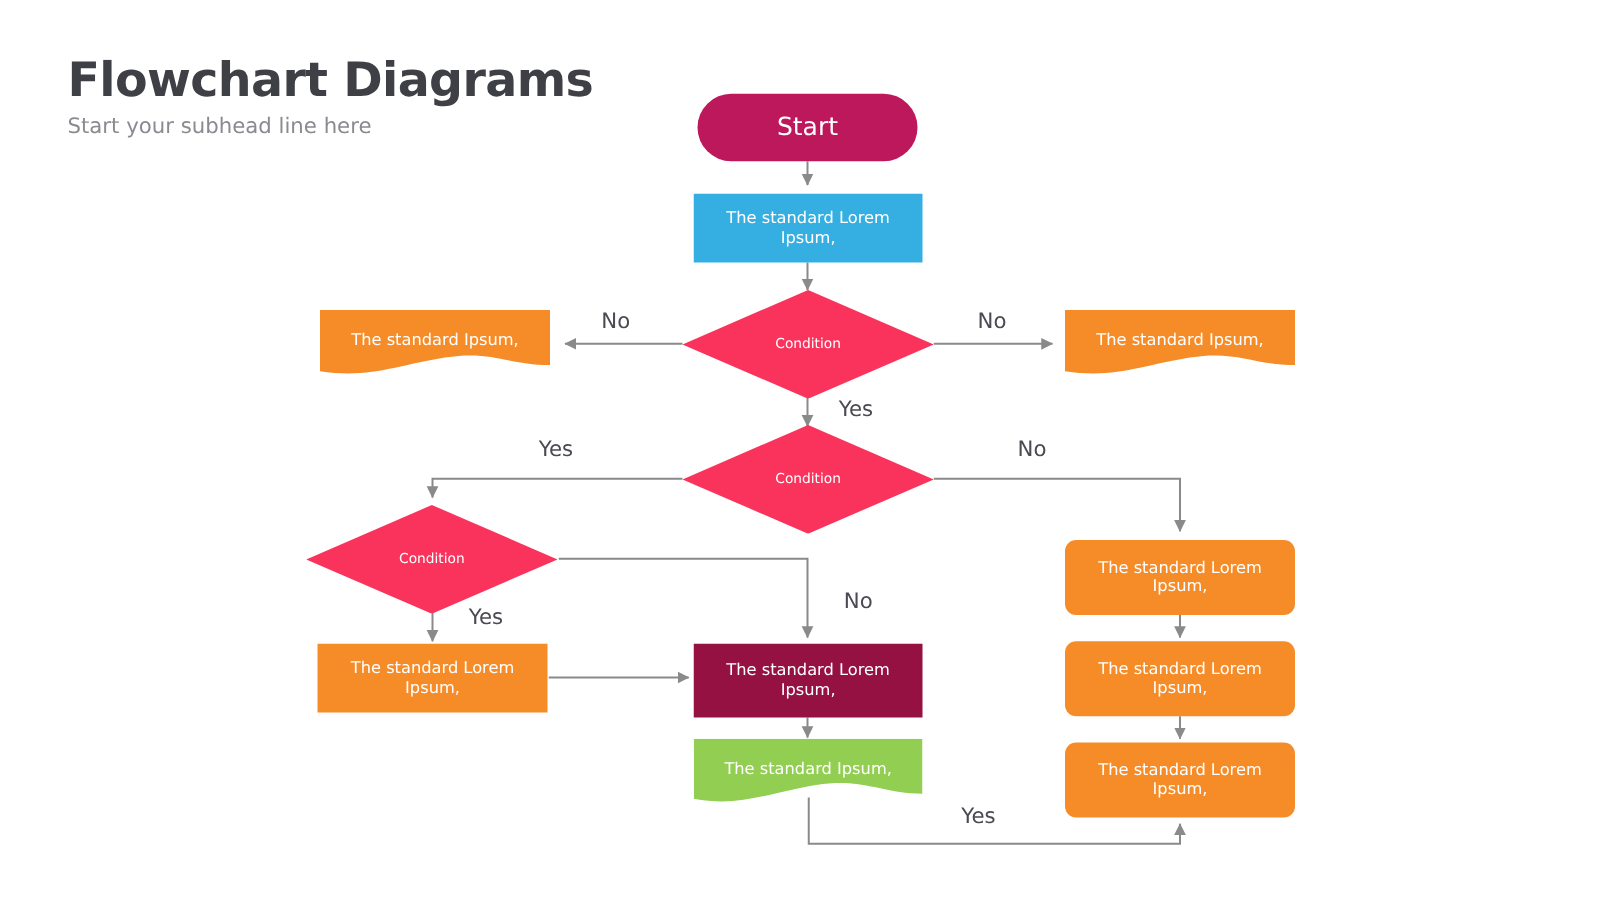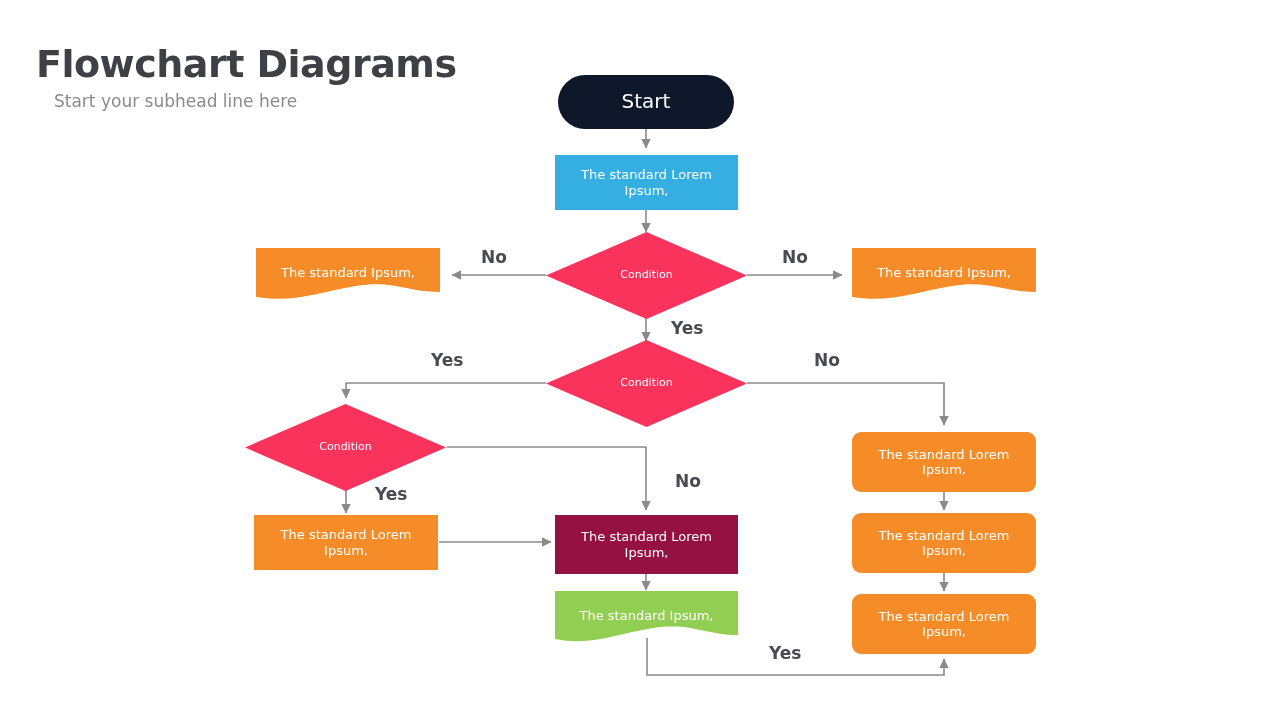--- a/index.html
+++ b/index.html
@@ -19,21 +19,21 @@
   #stage {
     position: absolute;
     left: 0; top: 0;
     width: 1280px;
     height: 720px;
   }
 
   
   #page-title {
     position: absolute;
-    left: 36px;
+    left: 54px;
     top: 42px;
     font-size: 38px;
     font-weight: bold;
     color: #3f3f46;
     letter-spacing: -0.5px;
     white-space: nowrap;
   }
   #page-subtitle {
     position: absolute;
     left: 54px;
@@ -100,21 +100,21 @@
     text-align: center;
     color: #fff;
     font-size: 13px;
     line-height: 1.18;
   }
 
   
   .edge-label {
     position: absolute;
     font-size: 17px;
-    font-weight: bold;
+    font-weight: normal;
     color: #4a4a52;
     white-space: nowrap;
     text-align: right;
   }
 </style>
 </head>
 <body>
 
 <div id="stage">
 
@@ -155,21 +155,21 @@
 
       <line x1="646" y1="574" x2="646" y2="590" marker-end="url(#arrow)"></line>
 
       <line x1="944" y1="492" x2="944" y2="510" marker-end="url(#arrow)"></line>
       <line x1="944" y1="573" x2="944" y2="591" marker-end="url(#arrow)"></line>
 
       <path d="M647,638 L647,675 L944,675 L944,659" marker-end="url(#arrow)"></path>
     </g>
   </svg>
 
-  <div class="node pill" style="left:558px; top:75px; width:176px; height:54px; background:#0f172a;">
+  <div class="node pill" style="left:558px; top:75px; width:176px; height:54px; background:#be185d;">
     <span class="node-label">Start</span>
   </div>
 
   <div class="node rect" style="left:555px; top:155px; width:183px; height:55px; background:#35AEE2;">
     <span class="node-label">The standard Lorem Ipsum,</span>
   </div>
 
   <div class="node diamond" style="left:546px; top:232px; width:201px; height:87px; background:#F9335C;">
     <span class="node-label">Condition</span>
   </div>

